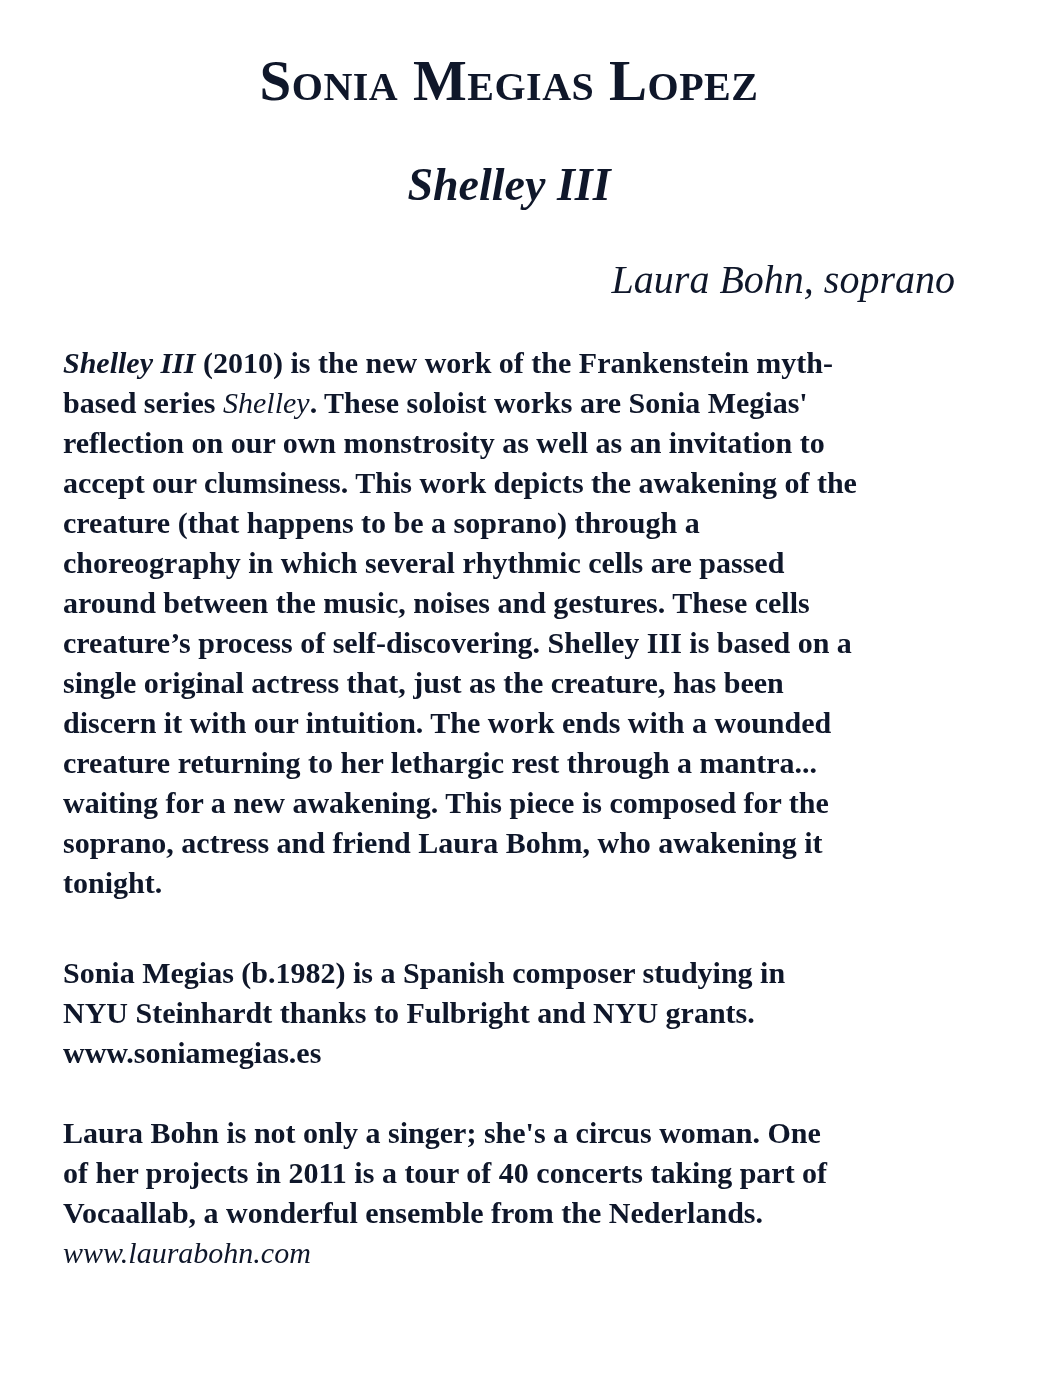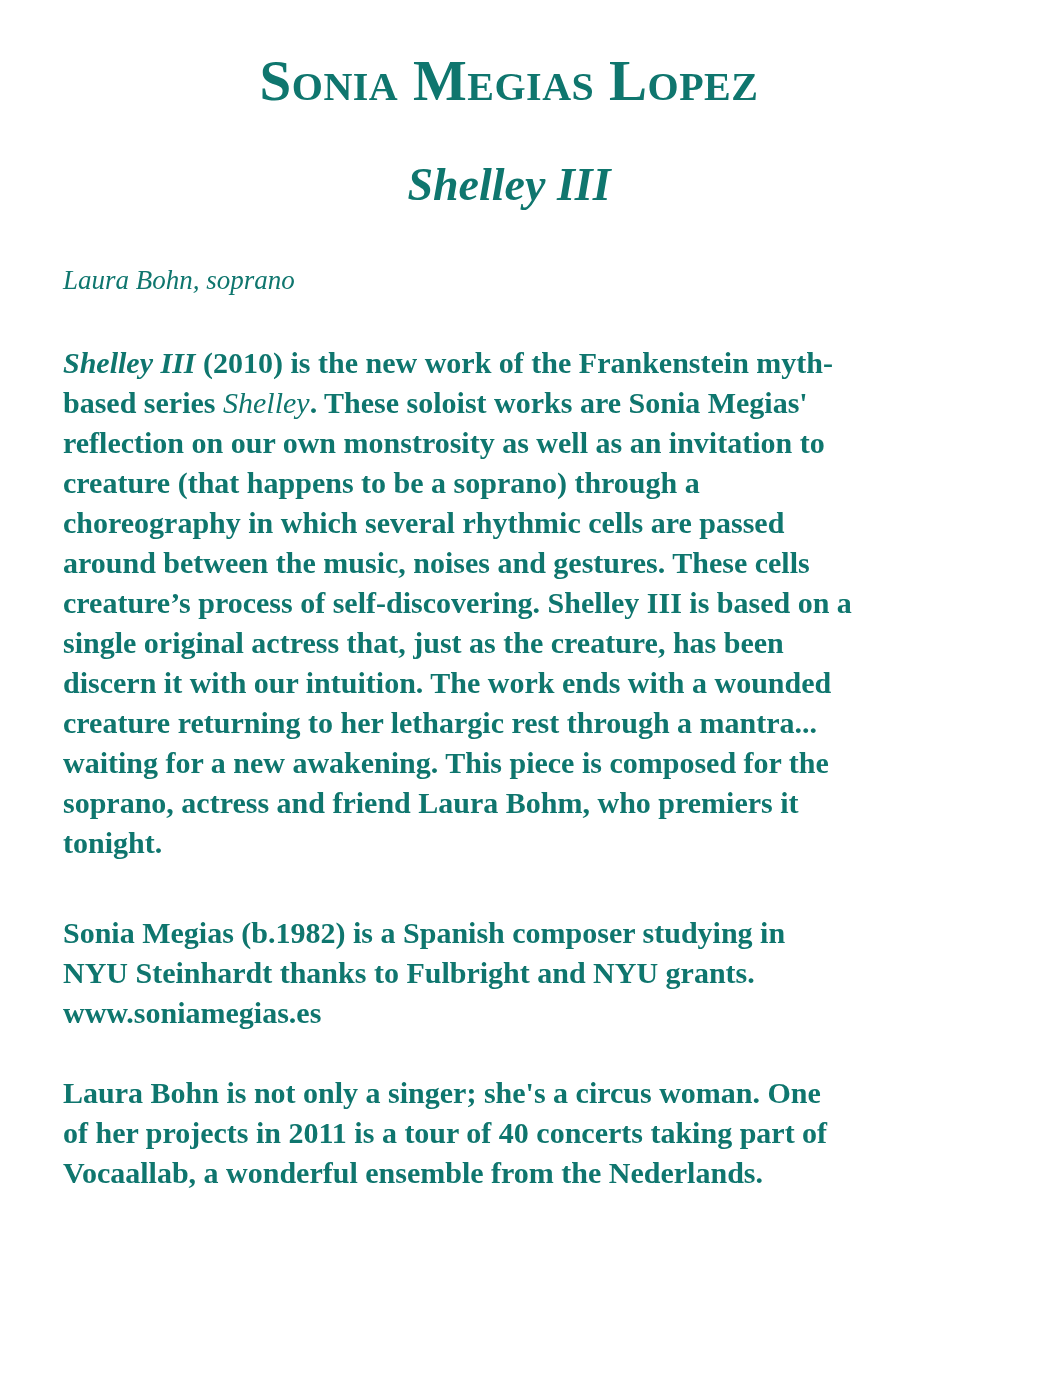--- a/index.html
+++ b/index.html
@@ -5,21 +5,21 @@
   html, body {
     margin: 0;
     padding: 0;
     background: #ffffff;
   }
   .page {
     position: relative;
     width: 1060px;
     height: 1398px;
     background: #ffffff;
-    color: #0f766e;
+    color: #0f172a;
     font-family: "Liberation Serif", "DejaVu Serif", serif;
     overflow: hidden;
     box-sizing: border-box;
   }
   .content {
     box-sizing: border-box;
     padding: 48px 0 0 63px;
     width: 955px; 
   }
   .composer-title {
@@ -37,22 +37,22 @@
     width: 892px;
     text-align: center;
     font-size: 46px;
     line-height: 46px;
     font-weight: bold;
     font-style: italic;
   }
   .performer {
     margin-top: 55px;
     width: 892px;
-    text-align: left;
-    font-size: 27px;
+    text-align: right;
+    font-size: 40px;
     line-height: 34px;
     font-style: italic;
   }
   .notes {
     margin-top: 46px;
     font-size: 30px;
   }
   .para .line {
     line-height: 40px;
     white-space: nowrap;
@@ -71,36 +71,38 @@
 <div class="page">
   <div class="content">
     <h1 class="composer-title">Sonia Megias Lopez</h1>
     <h2 class="work-title">Shelley III</h2>
     <div class="performer">Laura Bohn, soprano</div>
     <div class="notes">
         <div class="para para-program-note">
           <div class="line"><span class="bi">Shelley III</span><span class="r"> (2010) is the new work of the Frankenstein myth-</span></div>
           <div class="line"><span class="r">based series </span><span class="i">Shelley</span><span class="r">. These soloist works are Sonia Megias'</span></div>
           <div class="line"><span class="r">reflection on our own monstrosity as well as an invitation to</span></div>
+          <div class="line"><span class="r">accept our clumsiness. This work depicts the awakening of the</span></div>
           <div class="line"><span class="r">creature (that happens to be a soprano) through a</span></div>
           <div class="line"><span class="r">choreography in which several rhythmic cells are passed</span></div>
           <div class="line"><span class="r">around between the music, noises and gestures. These cells</span></div>
           <div class="line"><span class="r">creature’s process of self-discovering. Shelley III is based on a</span></div>
           <div class="line"><span class="r">single original actress that, just as the creature, has been</span></div>
           <div class="line"><span class="r">discern it with our intuition. The work ends with a wounded</span></div>
           <div class="line"><span class="r">creature returning to her lethargic rest through a mantra...</span></div>
           <div class="line"><span class="r">waiting for a new awakening. This piece is composed for the</span></div>
-          <div class="line"><span class="r">soprano, actress and friend Laura Bohm, who premiers it</span></div>
+          <div class="line"><span class="r">soprano, actress and friend Laura Bohm, who awakening it</span></div>
           <div class="line"><span class="r">tonight.</span></div>
         </div>
         <div class="para para-composer-bio">
           <div class="line"><span class="b">Sonia Megias</span><span class="r"> (b.1982) is a Spanish composer studying in</span></div>
           <div class="line"><span class="r">NYU Steinhardt thanks to Fulbright and NYU grants.</span></div>
           <div class="line"><span class="r">www.soniamegias.es</span></div>
         </div>
         <div class="para para-performer-bio">
           <div class="line"><span class="b">Laura Bohn</span><span class="r"> is not only a singer; she's a circus woman. One</span></div>
           <div class="line"><span class="r">of her projects in 2011 is a tour of 40 concerts taking part of</span></div>
           <div class="line"><span class="r">Vocaallab, a wonderful ensemble from the Nederlands.</span></div>
+          <div class="line"><span class="i">www.laurabohn.com</span></div>
         </div>
       </div>
   </div>
 </div>
 
 </body></html>

